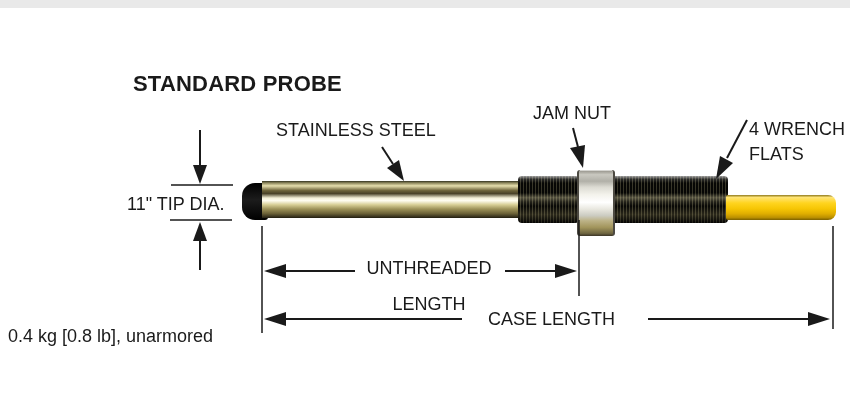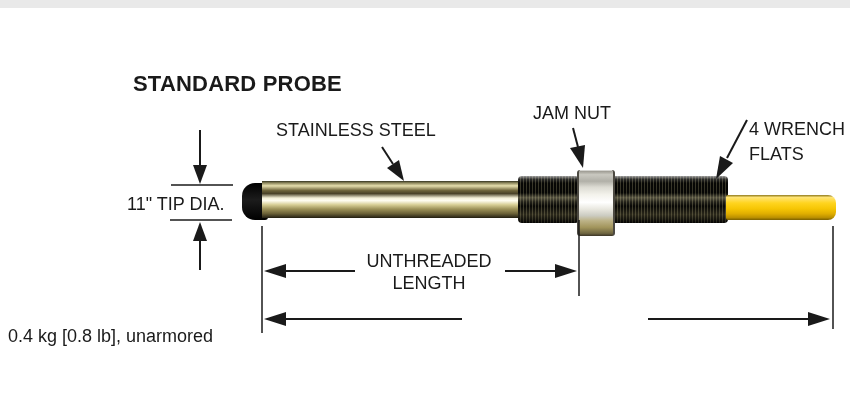--- a/index.html
+++ b/index.html
@@ -22,21 +22,21 @@
     left:133px;top:63px;
     font-size:22px;font-weight:bold;letter-spacing:0.2px;
   }
   .lbl{font-size:18px;}
   .lbl-stainless{left:276px;top:112px;}
   .lbl-jamnut{left:533px;top:95px;}
   .lbl-wrench{left:749px;top:109px;width:106px;white-space:normal;line-height:25px;}
   .lbl-tipdia{left:127px;top:186px;}
   .lbl-unthreaded{
     left:353px;top:242px;width:152px;
-    white-space:normal;text-align:center;line-height:22px;
+    white-space:normal;text-align:center;line-height:36px;
   }
   .lbl-caselength{left:488px;top:301px;}
   .weight{
     position:absolute;left:8px;top:265px;
     font-size:18px;line-height:25.5px;white-space:pre;
   }
   
   .part{position:absolute;}
   .probe-tip{
     left:242px;top:175px;width:26px;height:37px;
@@ -127,19 +127,20 @@
     <line x1="648" y1="311" x2="810" y2="311"></line>
     <polygon points="830,311 808,304 808,318" stroke="none"></polygon>
   </svg>
 
   <div class="txt title">STANDARD PROBE</div>
   <div class="txt lbl lbl-stainless">STAINLESS STEEL</div>
   <div class="txt lbl lbl-jamnut">JAM NUT</div>
   <div class="txt lbl lbl-wrench">4 WRENCH FLATS</div>
   <div class="txt lbl lbl-tipdia">11" TIP DIA.</div>
   <div class="txt lbl lbl-unthreaded">UNTHREADED LENGTH</div>
+  <div class="txt lbl lbl-caselength">CASE LENGTH</div>
 
   <div class="weight">
     <div>0.4 kg [0.8 lb], unarmored</div>
     
   </div>
 
 </div>
 
 </body></html>

